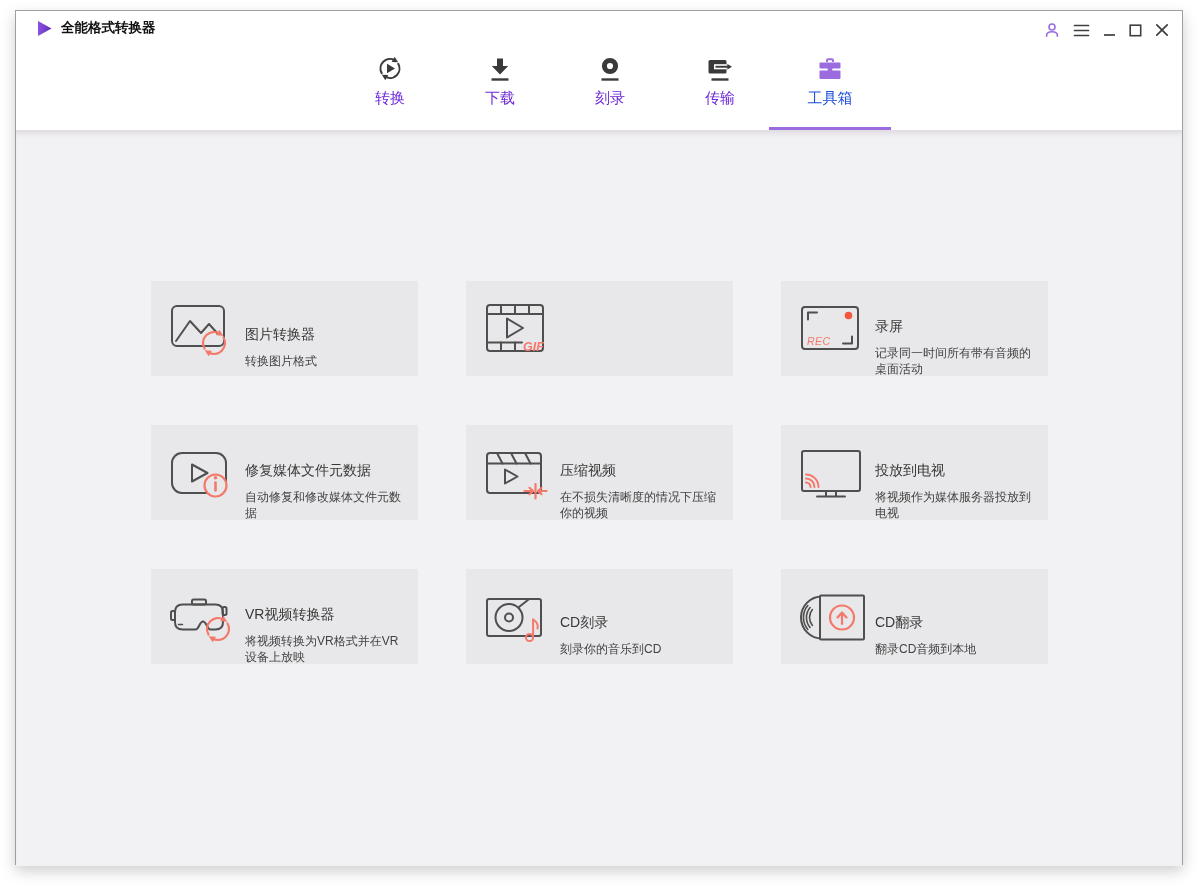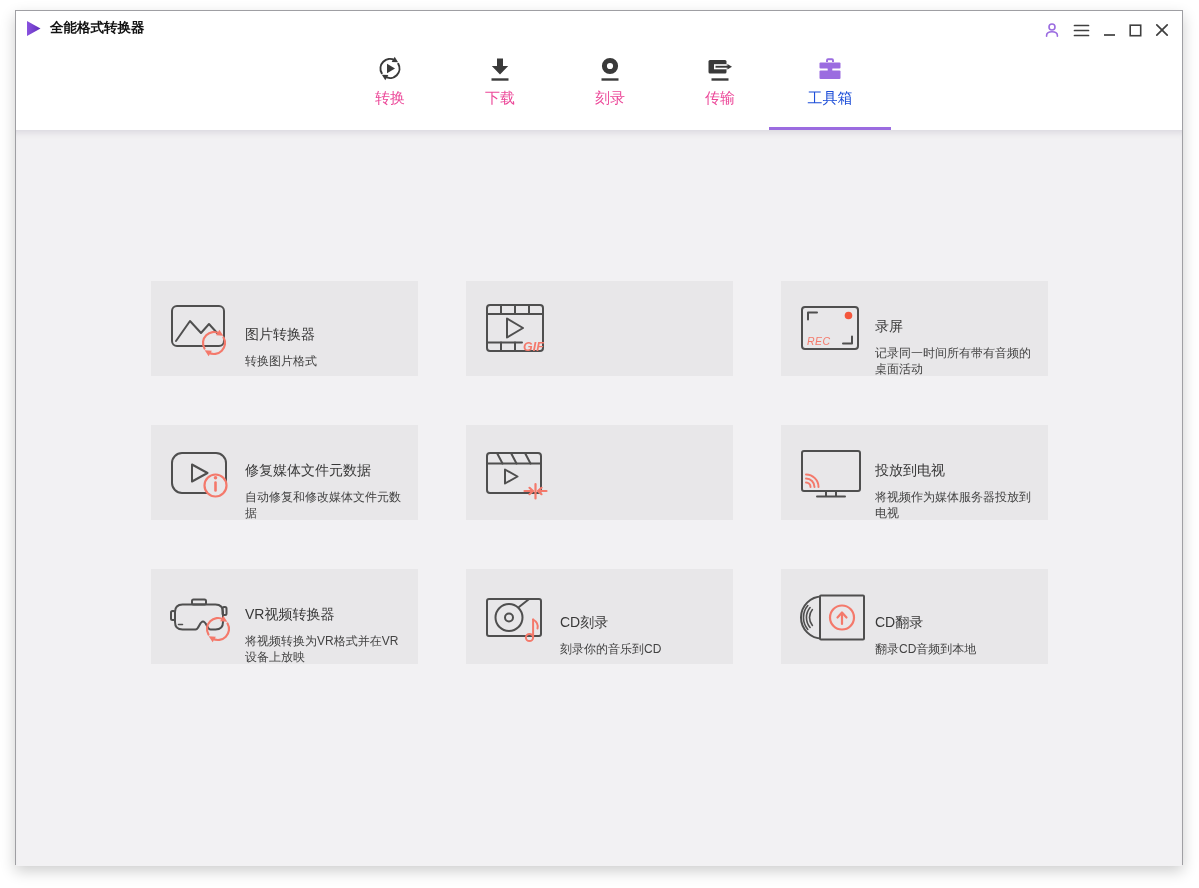--- a/index.html
+++ b/index.html
@@ -5,34 +5,34 @@
   * { margin:0; padding:0; box-sizing:border-box; }
   html,body { width:1199px; height:888px; background:#ffffff; overflow:hidden;
               font-family:"Liberation Sans","DejaVu Sans",sans-serif; }
 
   .window { position:absolute; left:15px; top:10px; width:1168px; height:855px;
             background:#ffffff; border:1px solid #9f9fa3;
             box-shadow:0 6px 14px rgba(0,0,0,.20); }
 
   
   .titlebar { position:relative; height:34px; display:flex; align-items:center;
-              padding-left:9px; background:#ffffff; }
+              padding-left:20px; background:#ffffff; }
   .app-logo { width:17px; height:17px; display:block; }
   .app-title { margin-left:8px; font-size:13.5px; font-weight:700; color:#111; }
   .win-controls { position:absolute; top:11px; right:13px; display:flex;
                   align-items:center; gap:13px; }
   .win-controls svg { display:block; cursor:pointer; }
 
   
   .navbar { height:85px; background:#ffffff; }
   .tabs { display:flex; justify-content:center; gap:30px; padding-top:7px;
           margin-left:22px; height:85px; }
   .tab { position:relative; width:80px; height:78px; text-align:center; cursor:pointer; }
   .tab-icon { display:flex; justify-content:center; align-items:flex-end; height:33px; }
-  .tab-label { display:block; margin-top:4px; font-size:15px; color:#ec4899; }
+  .tab-label { display:block; margin-top:4px; font-size:15px; color:#6d28d9; }
   .tab.active .tab-label { color:#1d4ed8; }
   .tab.active::after { content:""; position:absolute; left:50%; bottom:0;
           transform:translateX(-50%); width:122px; height:3px; background:#9b6ce0; }
 
   
   .content { height:736px; background:#f2f1f3;
              box-shadow:inset 0 7px 7px -5px rgba(110,100,130,.20); }
   .grid { display:grid; grid-template-columns:repeat(3,267px);
           grid-auto-rows:95px; gap:49px 48px; padding:151px 0 0 135px; }
   .card { background:#e8e7e9; display:flex; align-items:center;
@@ -239,20 +239,24 @@
             <path d="M23 26.5 L35.5 33.5 L23 40.5 Z"></path>
             <g stroke="#f4796b" stroke-width="2.2">
               <line x1="53.5" y1="41" x2="53.5" y2="55.5"></line>
               <line x1="42.5" y1="48" x2="50.5" y2="48"></line>
               <polyline points="47.5,44.8 51,48 47.5,51.2"></polyline>
               <line x1="64.5" y1="48" x2="56.5" y2="48"></line>
               <polyline points="59.5,44.8 56,48 59.5,51.2"></polyline>
             </g>
           </svg>
         </div>
+        <div class="card-text">
+          <div class="card-title">压缩视频</div>
+          <div class="card-sub">在不损失清晰度的情况下压缩你的视频</div>
+        </div>
       </div>
 
       <div class="card">
         <div class="card-iconbox">
           <svg width="72" height="60" viewBox="0 0 72 60" fill="none" stroke="#4f4f4f" stroke-width="2" stroke-linecap="round" stroke-linejoin="round">
             <rect x="5" y="8" width="58" height="40" rx="2"></rect>
             <path d="M29 48 V53 M39 48 V53"></path>
             <line x1="20" y1="53.5" x2="48" y2="53.5"></line>
             <g stroke="#f4796b" stroke-width="2">
               <path d="M9 39.5 A4.5 4.5 0 0 1 13.5 44"></path>

